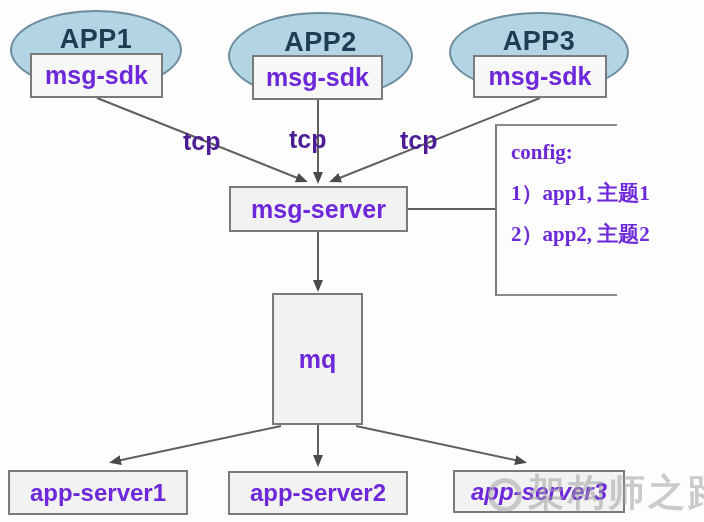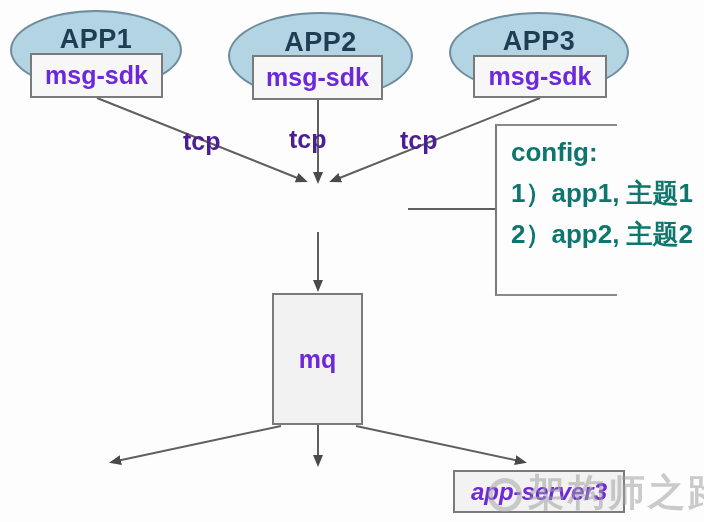--- a/index.html
+++ b/index.html
@@ -41,22 +41,22 @@
     border-left:2px solid #7a7a7a;
     border-top:2px solid #8a8a8a;
     border-bottom:2px solid #8a8a8a;
     background:transparent;
     box-sizing:border-box;
     overflow:visible;
     padding:6px 0 0 14px;
   }
   .config .cfg-line{
     white-space:nowrap;
-    font-family:Liberation Sans, sans-serif;
-    font-size:26px;font-weight:bold;color:#0f766e;
+    font-family:Liberation Serif, serif;
+    font-size:21px;font-weight:bold;color:#6d28d9;
     line-height:41px;
   }
   .watermark{
     position:absolute;z-index:6;
     display:flex;align-items:center;gap:6px;
     pointer-events:none;
   }
   .wm-ring{
     width:34px;height:34px;border-radius:50%;
     border:5px solid rgba(165,165,165,0.55);
@@ -106,29 +106,32 @@
   </div>
 
   <div class="box sdk" style="left:30px;top:53px;width:133px;height:45px;">msg-sdk</div>
   <div class="box sdk" style="left:252px;top:55px;width:131px;height:45px;">msg-sdk</div>
   <div class="box sdk" style="left:473px;top:55px;width:134px;height:43px;">msg-sdk</div>
 
   <span class="tcp" style="left:183px;top:127px;">tcp</span>
   <span class="tcp" style="left:289px;top:125px;">tcp</span>
   <span class="tcp" style="left:400px;top:126px;">tcp</span>
 
+  <div class="box" style="left:229px;top:186px;width:179px;height:46px;">msg-server</div>
 
   <div class="config" style="left:495px;top:124px;width:122px;height:172px;">
     <div class="cfg-line">config:</div>
     <div class="cfg-line">1）app1, 主题1</div>
     <div class="cfg-line">2）app2, 主题2</div>
   </div>
 
   <div class="box" style="left:272px;top:293px;width:91px;height:132px;">mq</div>
 
+  <div class="box" style="left:8px;top:470px;width:180px;height:45px;font-size:24px;">app-server1</div>
+  <div class="box" style="left:228px;top:471px;width:180px;height:44px;font-size:24px;">app-server2</div>
   <div class="box" style="left:453px;top:470px;width:172px;height:43px;font-size:24px;font-style:italic;">app-server3</div>
 
   <div class="watermark" style="left:488px;top:468px;">
     <span class="wm-ring"></span>
     <span class="wm-text">架构师之路</span>
   </div>
 
 </div>
 
 </body></html>

